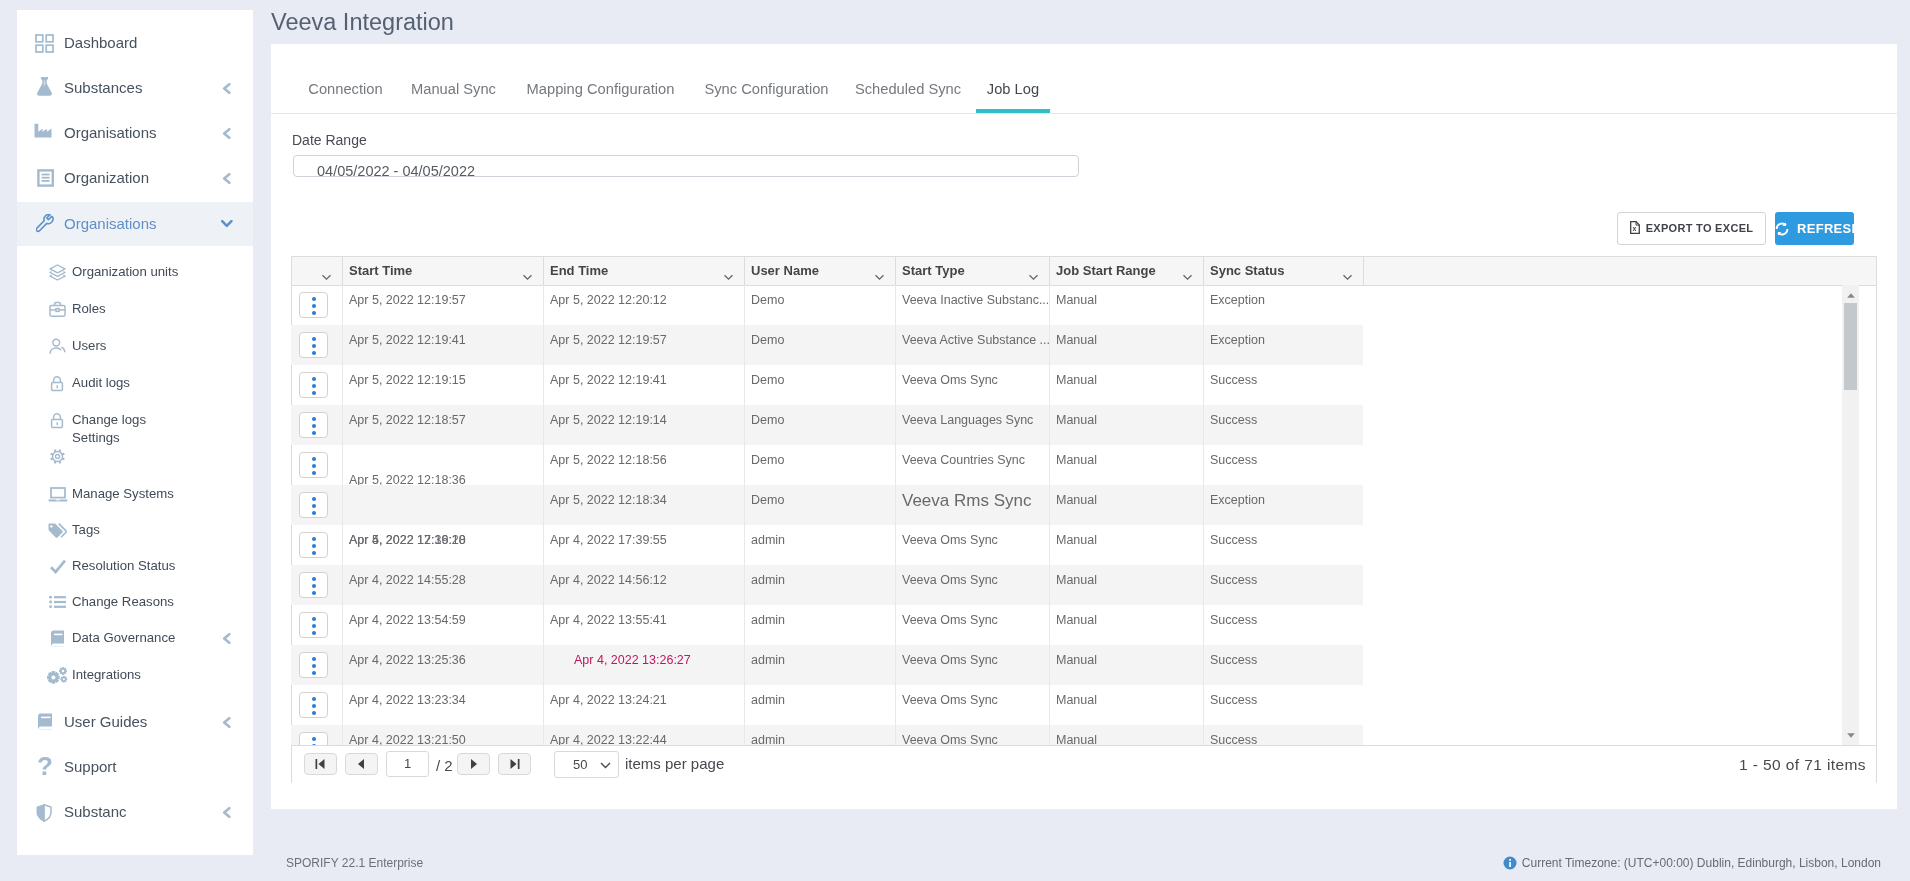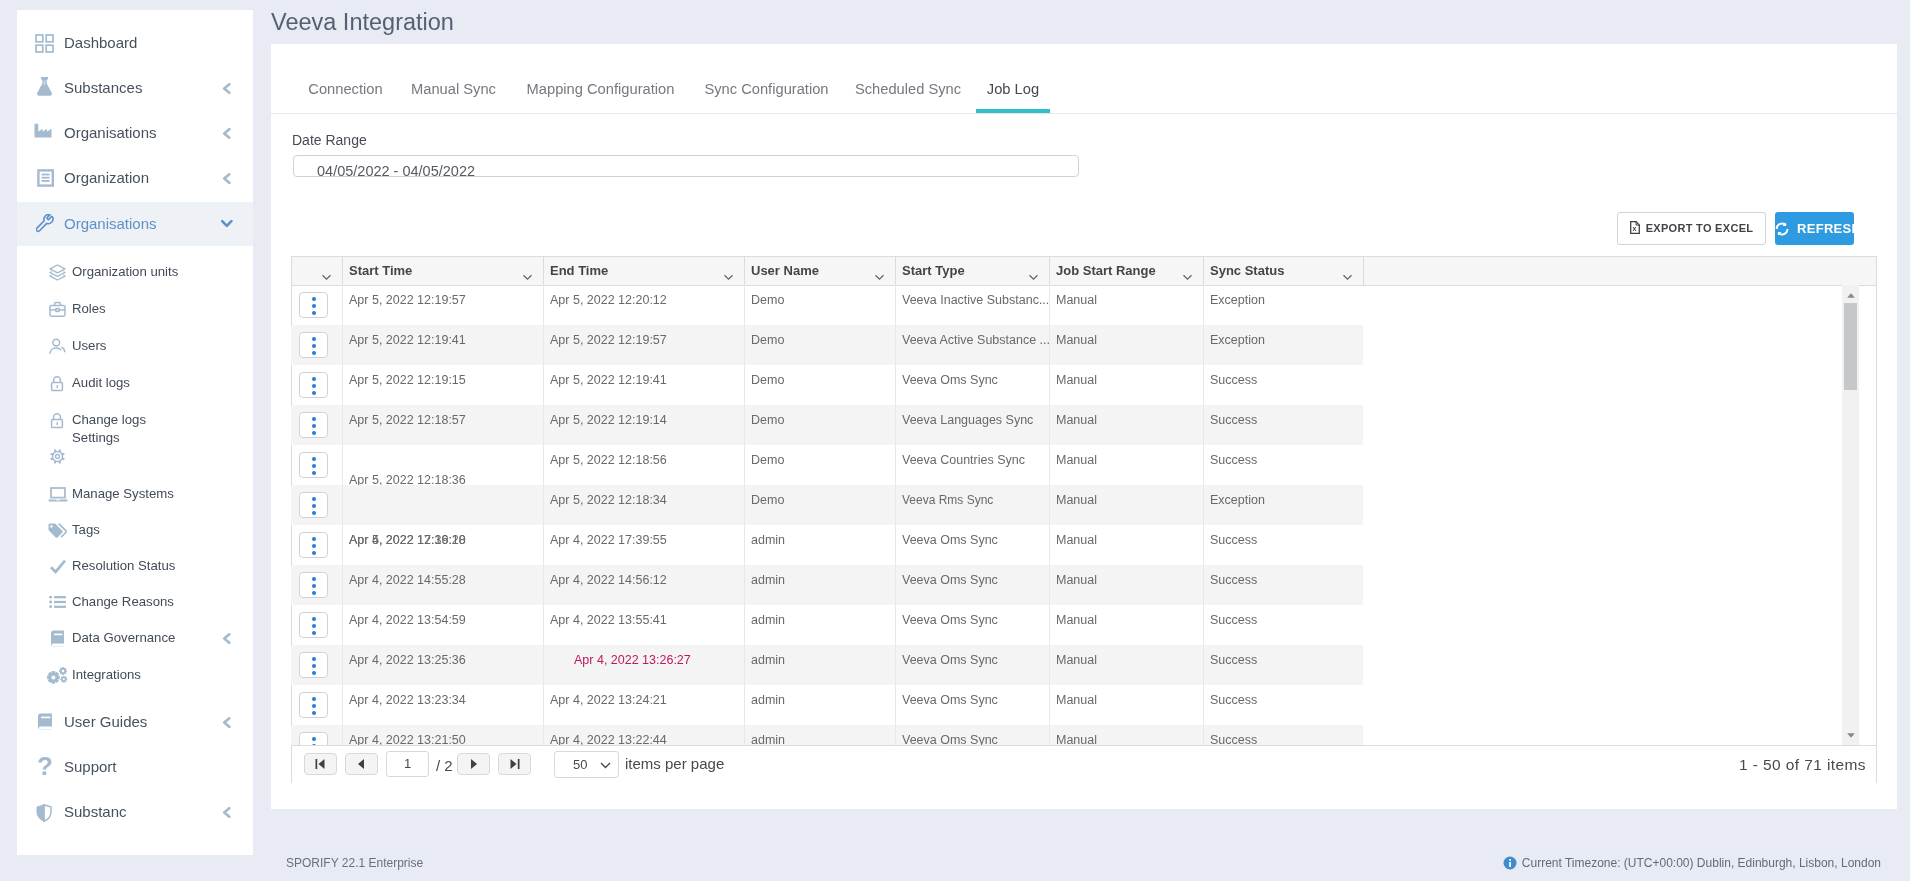--- a/index.html
+++ b/index.html
@@ -304,21 +304,21 @@
     <div style="position:absolute;left:765px;top:168px;height:15px;line-height:15px;font-size:12.5px;color:#67696d;">Manual</div>
     <div style="position:absolute;left:919px;top:168px;height:15px;line-height:15px;font-size:12.5px;color:#67696d;">Success</div>
     <div style="position:absolute;left:0px;top:200px;width:1072px;height:40px;background:#f4f4f4;"></div>
     <div style="position:absolute;left:8px;top:207px;width:29px;height:26px;box-sizing:border-box;border:1px solid #d2d2d2;border-radius:4px;background:#fff;"></div>
     <div style="position:absolute;left:20.5px;top:211.5px;width:4px;height:4px;border-radius:50%;background:#2b7bd3;"></div>
     <div style="position:absolute;left:20.5px;top:218.5px;width:4px;height:4px;border-radius:50%;background:#2b7bd3;"></div>
     <div style="position:absolute;left:20.5px;top:225.5px;width:4px;height:4px;border-radius:50%;background:#2b7bd3;"></div>
     <div style="position:absolute;left:58px;top:208px;height:15px;line-height:15px;font-size:12.5px;color:#67696d;margin-top:40px;">Apr 5, 2022 12:16:28</div>
     <div style="position:absolute;left:259px;top:208px;height:15px;line-height:15px;font-size:12.5px;color:#67696d;">Apr 5, 2022 12:18:34</div>
     <div style="position:absolute;left:460px;top:208px;height:15px;line-height:15px;font-size:12.5px;color:#67696d;">Demo</div>
-    <div style="position:absolute;left:611px;top:208px;height:15px;line-height:15px;font-size:12px;color:#67696d;">Veeva Rms Sync</div>
+    <div style="position:absolute;left:611px;top:208px;height:15px;line-height:15px;font-size:17px;color:#67696d;">Veeva Rms Sync</div>
     <div style="position:absolute;left:765px;top:208px;height:15px;line-height:15px;font-size:12.5px;color:#67696d;">Manual</div>
     <div style="position:absolute;left:919px;top:208px;height:15px;line-height:15px;font-size:12.5px;color:#67696d;">Exception</div>
     <div style="position:absolute;left:8px;top:247px;width:29px;height:26px;box-sizing:border-box;border:1px solid #d2d2d2;border-radius:4px;background:#fff;"></div>
     <div style="position:absolute;left:20.5px;top:251.5px;width:4px;height:4px;border-radius:50%;background:#2b7bd3;"></div>
     <div style="position:absolute;left:20.5px;top:258.5px;width:4px;height:4px;border-radius:50%;background:#2b7bd3;"></div>
     <div style="position:absolute;left:20.5px;top:265.5px;width:4px;height:4px;border-radius:50%;background:#2b7bd3;"></div>
     <div style="position:absolute;left:58px;top:248px;height:15px;line-height:15px;font-size:12.5px;color:#67696d;">Apr 4, 2022 17:39:10</div>
     <div style="position:absolute;left:259px;top:248px;height:15px;line-height:15px;font-size:12.5px;color:#67696d;">Apr 4, 2022 17:39:55</div>
     <div style="position:absolute;left:460px;top:248px;height:15px;line-height:15px;font-size:12.5px;color:#67696d;">admin</div>
     <div style="position:absolute;left:611px;top:248px;height:15px;line-height:15px;font-size:12.5px;color:#67696d;">Veeva Oms Sync</div>

